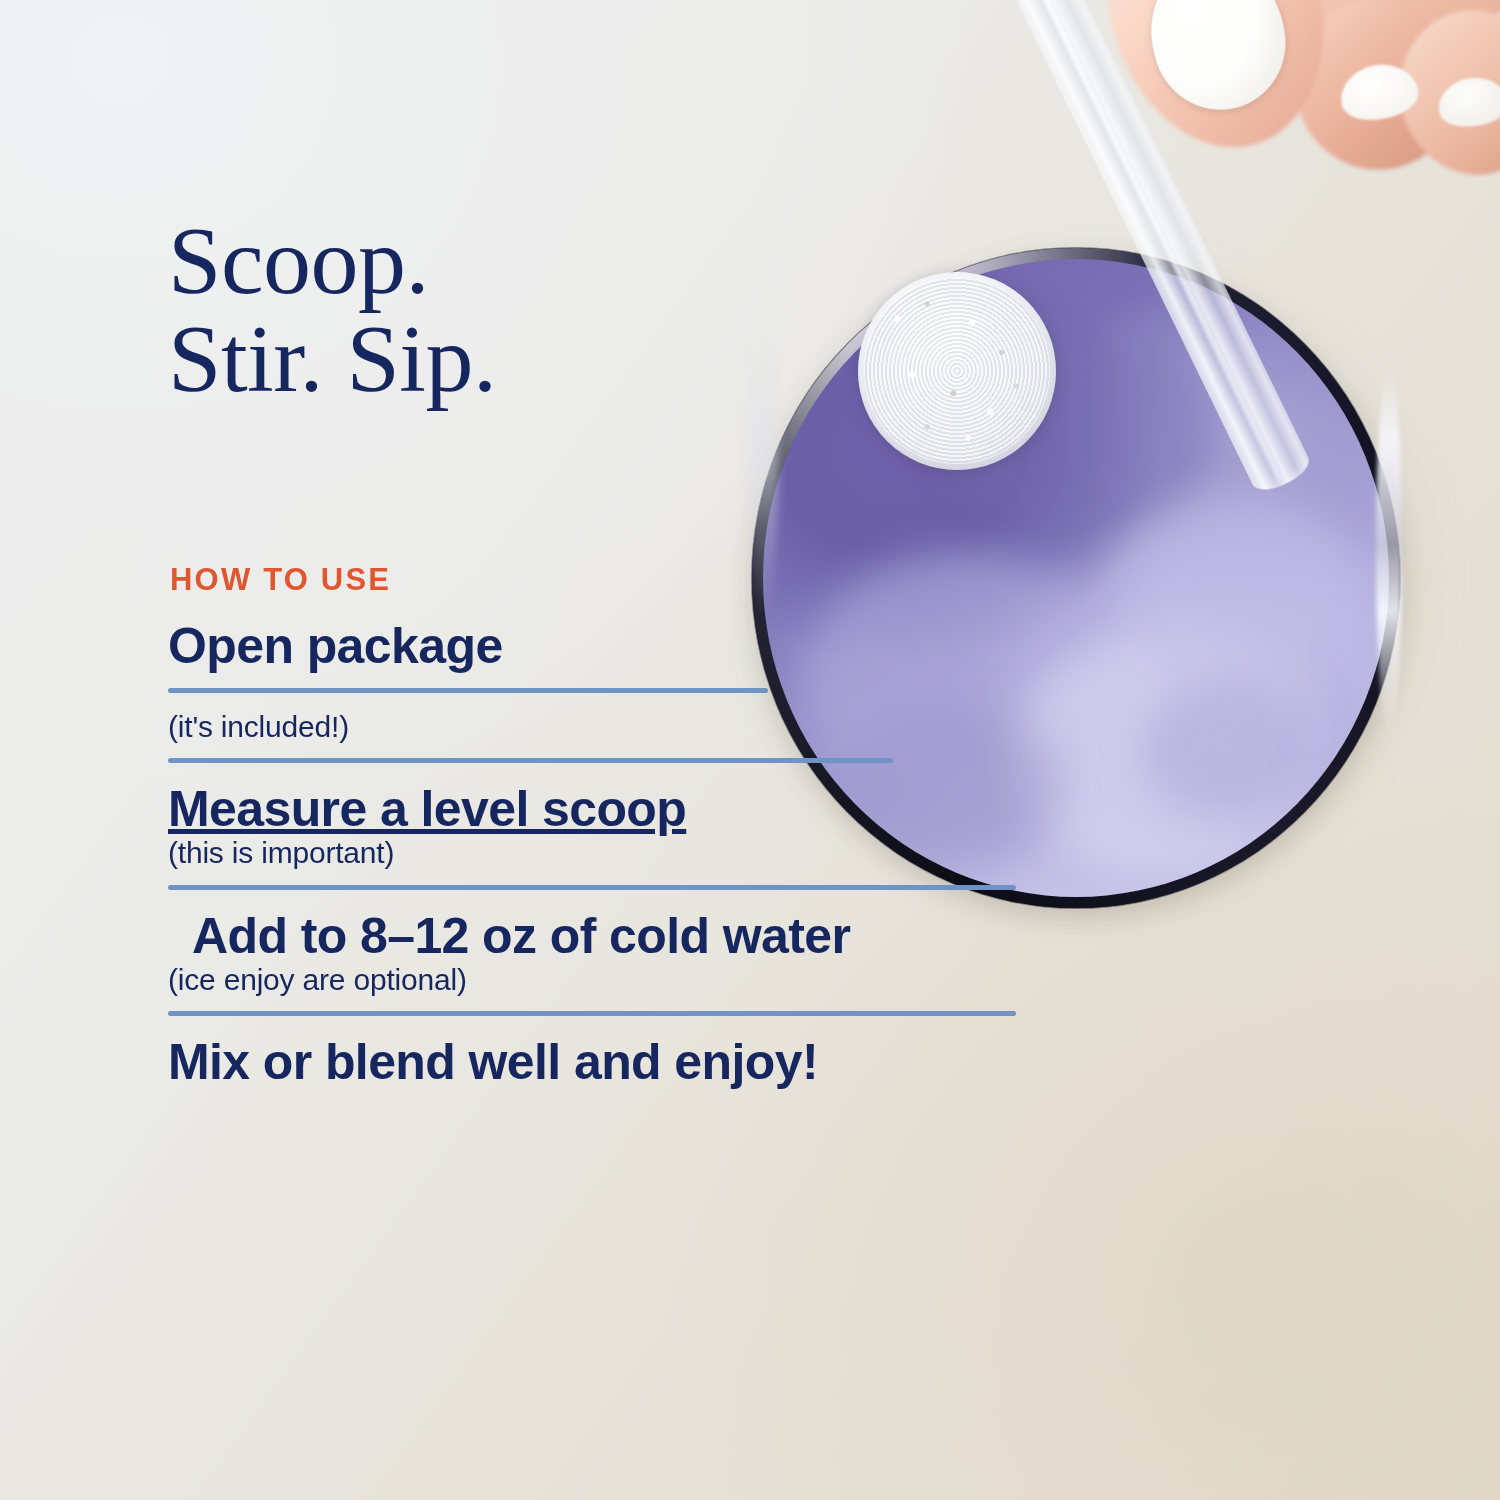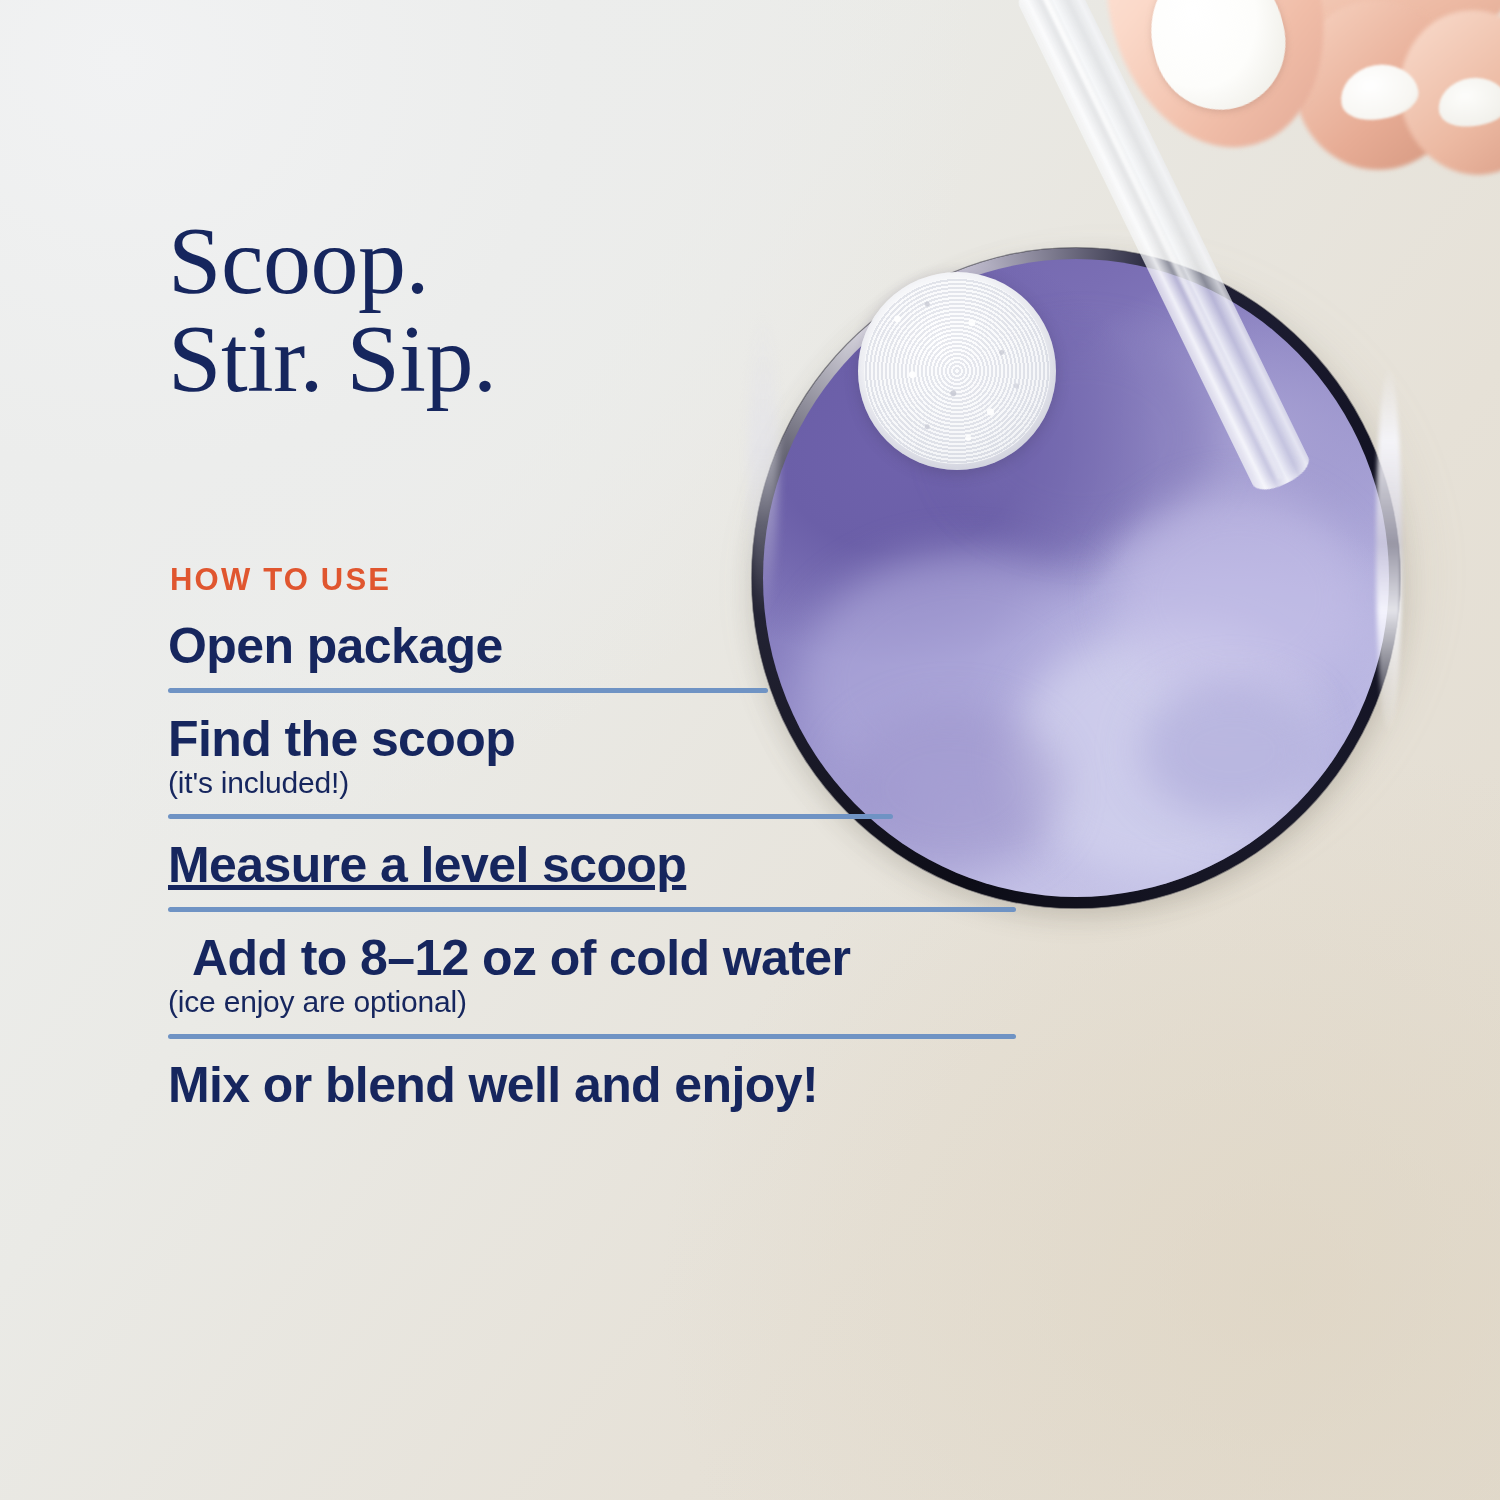--- a/index.html
+++ b/index.html
@@ -295,27 +295,27 @@
     <div class="kicker">HOW TO USE</div>
 
     <div class="steps">
 
       <div class="step s1">
         <div class="step-title">Open package</div>
       </div>
       <div class="rule w1"></div>
 
       <div class="step s2">
-        <div class="step-title">Find the scoop</div>
         <div class="step-sub">(it's included!)</div>
       </div>
       <div class="rule w2"></div>
 
       <div class="step s3">
         <div class="step-title">Measure a level scoop</div>
+        <div class="step-sub">(this is important)</div>
       </div>
       <div class="rule w3"></div>
 
       <div class="step s4">
         <div class="step-title">Add to 8–12 oz of cold water</div>
         <div class="step-sub">(ice enjoy are optional)</div>
       </div>
       <div class="rule w4"></div>
 
       <div class="step s5">

